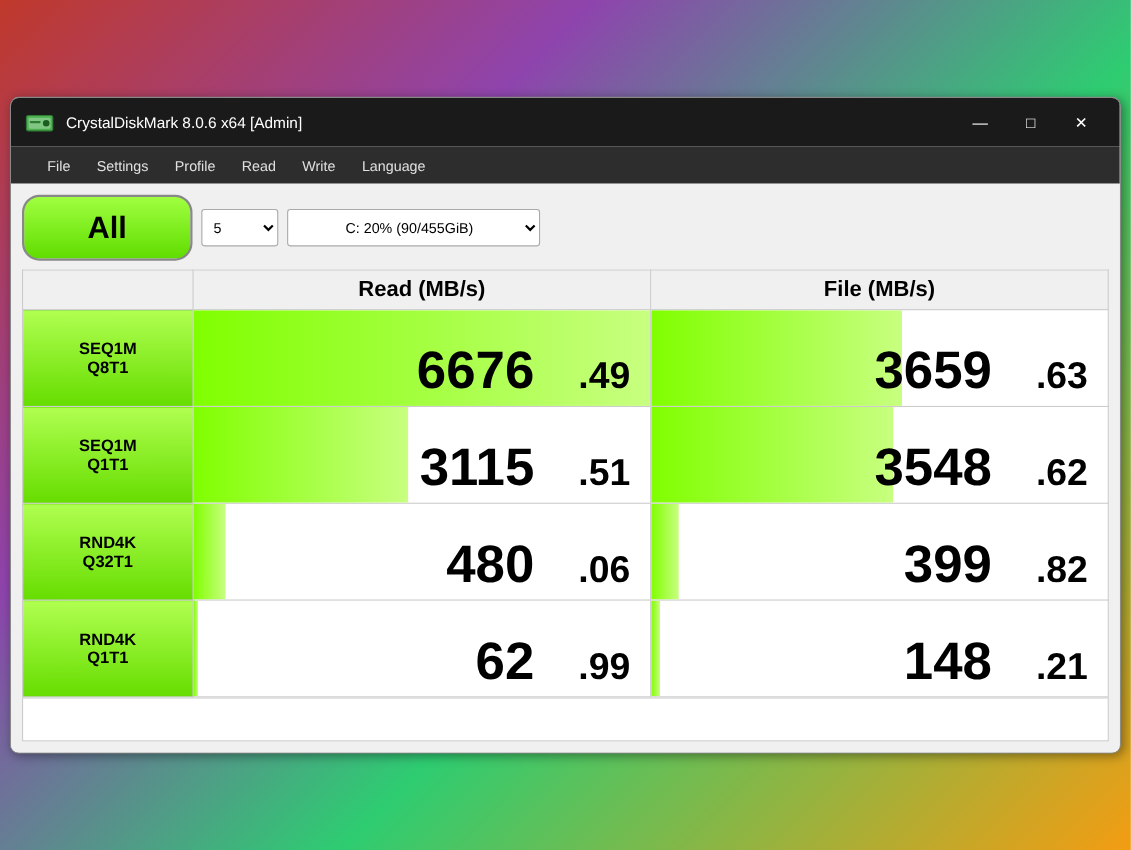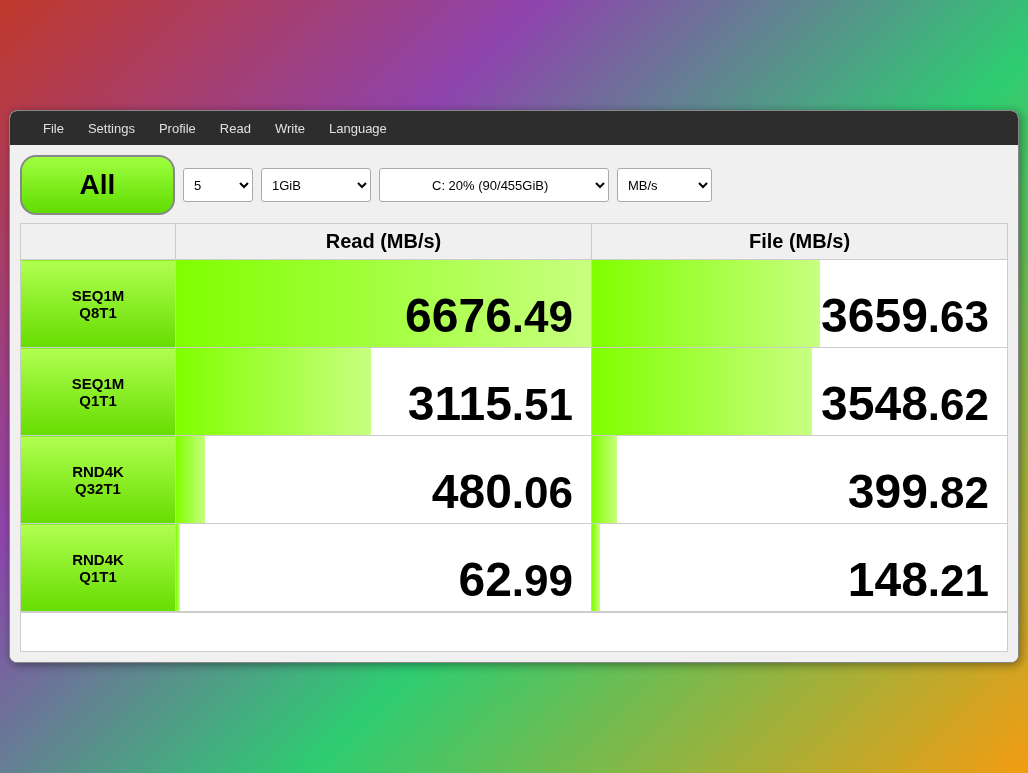--- a/index.html
+++ b/index.html
@@ -174,68 +174,72 @@
       z-index: 0;
     }
 
     .value-cell .val-text {
       position: relative;
       z-index: 1;
       line-height: 1;
     }
 
     .val-text .decimal {
-      font-size: 44px;
+      font-size: 34px;
+      margin-left: 40px;
     }
 
     .bottom-bar {
       height: 40px;
       background: #fff;
       border: 1px solid #ccc;
     }
   </style>
 </head>
 <body>
 
 <div class="window">
 
+  <div class="titlebar">
+
+    <svg class="titlebar-icon" viewBox="0 0 28 28">
+      <rect x="2" y="8" width="24" height="14" rx="2" fill="#4caf50" stroke="#2e7d32" stroke-width="1"></rect>
+      <rect x="4" y="10" width="20" height="10" rx="1" fill="#81c784"></rect>
+      <circle cx="20" cy="15" r="3" fill="#1b5e20"></circle>
+      <rect x="5" y="13" width="10" height="2" rx="1" fill="#2e7d32"></rect>
+    </svg>
+    <span class="titlebar-title">CrystalDiskMark 8.0.6 x64 [Admin]</span>
+    <div class="titlebar-controls">
+      <button class="titlebar-btn">—</button>
+      <button class="titlebar-btn">□</button>
+      <button class="titlebar-btn close">✕</button>
+    </div>
+  </div>
 
   <div class="menubar">
     <span class="menu-item">File</span>
     <span class="menu-item">Settings</span>
     <span class="menu-item">Profile</span>
     <span class="menu-item">Read</span>
     <span class="menu-item">Write</span>
     <span class="menu-item">Language</span>
   </div>
 
   <div class="main-content">
 
     <div class="controls-row">
       <button class="all-btn">All</button>
       <select class="dropdown dropdown-count">
         <option>5</option>
         <option>1</option>
         <option>3</option>
         <option>9</option>
       </select>
-      <select class="dropdown dropdown-size">
-        <option>1GiB</option>
-        <option>512MiB</option>
-        <option>256MiB</option>
-        <option>2GiB</option>
-      </select>
       <select class="dropdown dropdown-drive">
         <option>C: 20% (90/455GiB)</option>
-      </select>
-      <select class="dropdown dropdown-unit">
-        <option>MB/s</option>
-        <option>GB/s</option>
-        <option>IOPS</option>
-        <option>μs</option>
       </select>
     </div>
 
     <table class="bench-table">
       <thead>
         <tr class="header-row">
           <td style="width:155px; border:1px solid #ccc;"></td>
           <td>Read (MB/s)</td>
           <td>File (MB/s)</td>
         </tr>

